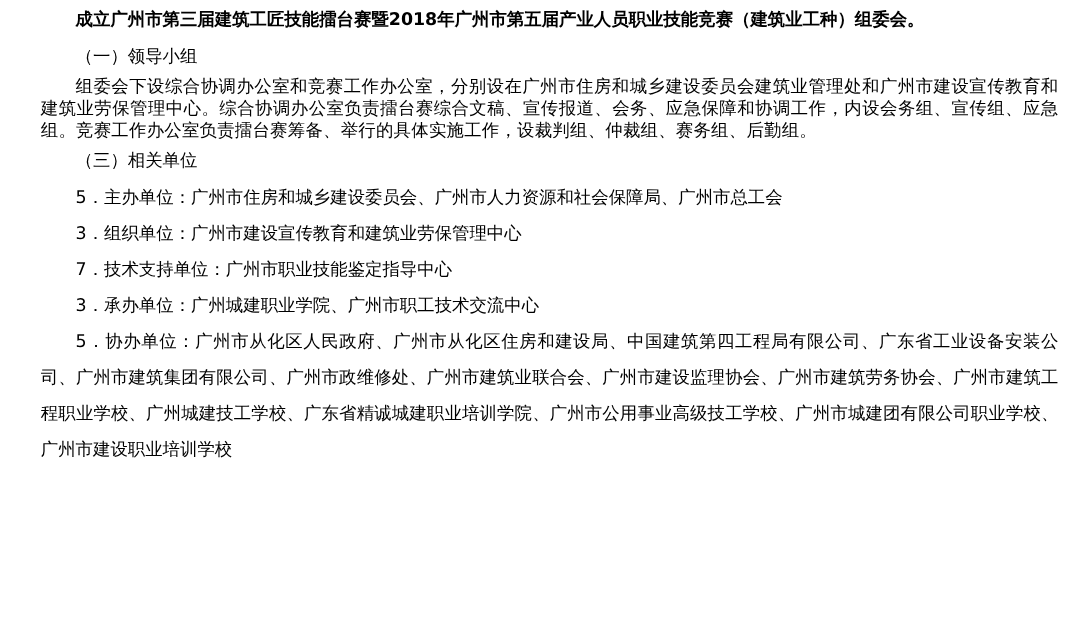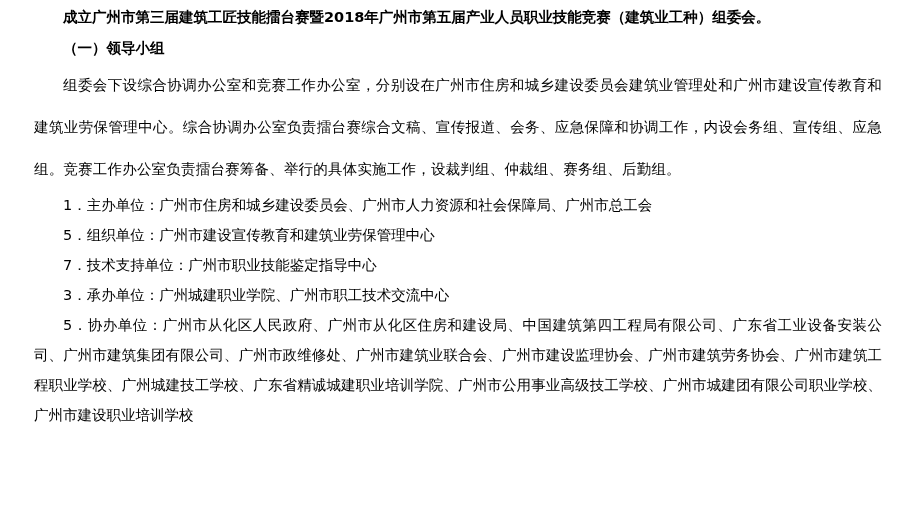--- a/index.html
+++ b/index.html
@@ -16,21 +16,21 @@
   }
   .page {
     width: 900px;
     height: 524px;
     box-sizing: border-box;
     padding: 4px 18px 0 34px;
     position: relative;
   }
   .para {
     font-size: 14.5px;
-    line-height: 42px;
+    line-height: 18px;
     text-align: justify;
     text-justify: inter-ideograph;
     margin: 0;
     letter-spacing: 0.2px;
   }
   .indent2 {
     text-indent: 29px;
   }
   .heading-sub {
     font-size: 14.5px;
@@ -46,21 +46,21 @@
   }
   .item-wrap {
     font-size: 14.5px;
     line-height: 30px;
     margin: 0;
     text-align: justify;
     text-justify: inter-ideograph;
     text-indent: 29px;
   }
   .bold {
-    font-weight: bold;
+    font-weight: normal;
   }
   .first-line {
     font-size: 14.5px;
     line-height: 26px;
     margin: 0 0 2px 0;
     text-indent: 29px;
     font-weight: bold;
   }
 </style>
 </head>
@@ -70,24 +70,25 @@
 
   <p class="first-line">成立广州市第三届建筑工匠技能擂台赛暨2018年广州市第五届产业人员职业技能竞赛（建筑业工种）组委会。</p>
 
   <p class="heading-sub bold">（一）领导小组</p>
 
 
 
 
   <p class="para indent2">组委会下设综合协调办公室和竞赛工作办公室，分别设在广州市住房和城乡建设委员会建筑业管理处和广州市建设宣传教育和建筑业劳保管理中心。综合协调办公室负责擂台赛综合文稿、宣传报道、会务、应急保障和协调工作，内设会务组、宣传组、应急组。竞赛工作办公室负责擂台赛筹备、举行的具体实施工作，设裁判组、仲裁组、赛务组、后勤组。</p>
 
+  <p class="heading-sub bold">（三）相关单位</p>
 
-  <p class="item">1．主办单位：广州市住房和城乡建设委员会、广州市人力资源和社会保障局、广州市总工会</p>
+  <p class="item">5．主办单位：广州市住房和城乡建设委员会、广州市人力资源和社会保障局、广州市总工会</p>
 
-  <p class="item">5．组织单位：广州市建设宣传教育和建筑业劳保管理中心</p>
+  <p class="item">3．组织单位：广州市建设宣传教育和建筑业劳保管理中心</p>
 
   <p class="item">7．技术支持单位：广州市职业技能鉴定指导中心</p>
 
   <p class="item">3．承办单位：广州城建职业学院、广州市职工技术交流中心</p>
 
   <p class="item-wrap">5．协办单位：广州市从化区人民政府、广州市从化区住房和建设局、中国建筑第四工程局有限公司、广东省工业设备安装公司、广州市建筑集团有限公司、广州市政维修处、广州市建筑业联合会、广州市建设监理协会、广州市建筑劳务协会、广州市建筑工程职业学校、广州城建技工学校、广东省精诚城建职业培训学院、广州市公用事业高级技工学校、广州市城建团有限公司职业学校、广州市建设职业培训学校</p>
 
 </div>
 
 </body></html>

